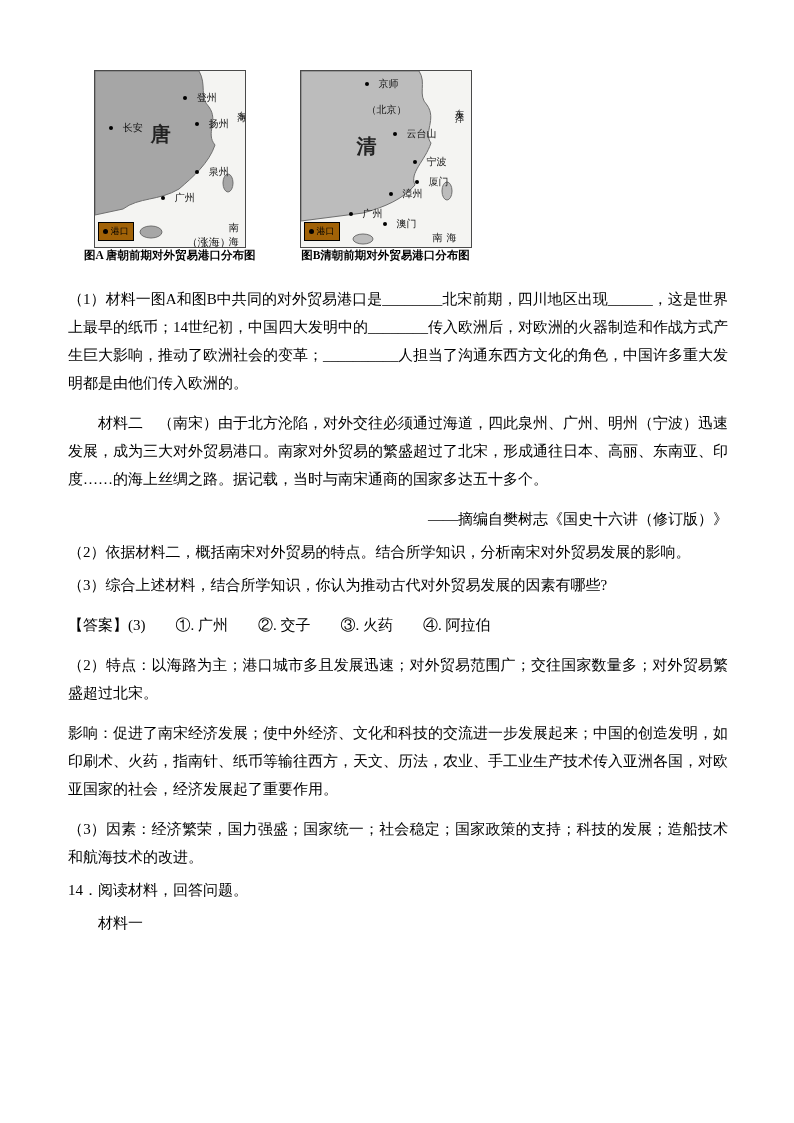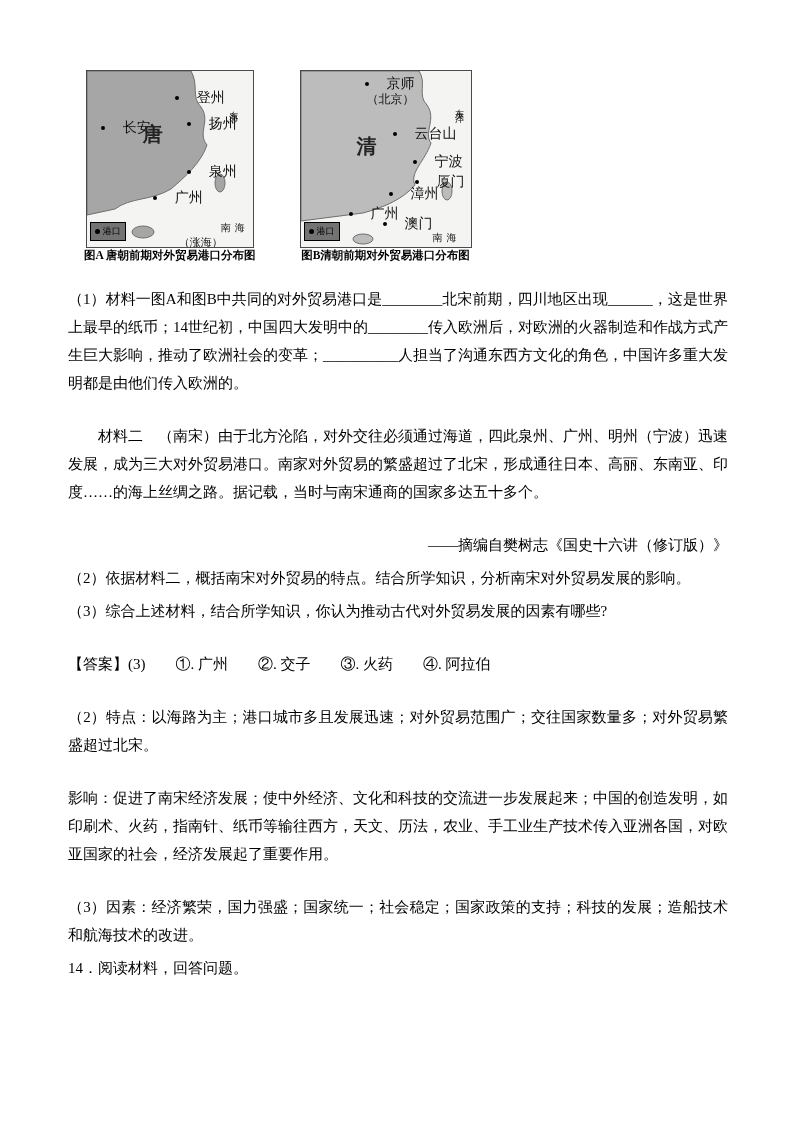--- a/index.html
+++ b/index.html
@@ -19,61 +19,61 @@
 
   
   .maps-row { display:flex; gap:44px; margin-left:16px; }
   .map-fig { display:flex; flex-direction:column; align-items:center; }
   .map-img {
     position:relative;
     border:1px solid #4a4a4a;
     background:#f4f4f2;
     overflow:hidden;
   }
-  .map-a { width:168px; height:178px; }
+  .map-a { width:152px; height:178px; }
   .map-b { width:172px; height:178px; }
   .map-img svg { position:absolute; left:0; top:0; }
   .map-label {
-    position:absolute; font-size:14px; line-height:10px;
-    white-space:nowrap; display:flex; align-items:center; gap:18px;
+    position:absolute; font-size:10px; line-height:10px;
+    white-space:nowrap; display:flex; align-items:center; gap:10px;
     color:#111;
   }
   .map-label .dot {
     width:4px; height:4px; background:#000; border-radius:50%;
     display:inline-block; flex:0 0 auto;
   }
   .dynasty {
     position:absolute; font-size:20px; font-weight:bold; color:#222;
     letter-spacing:1px;
   }
   .sea-vertical {
     position:absolute; writing-mode:vertical-rl; font-size:9px;
     letter-spacing:3px; color:#111;
   }
   .sea-label { position:absolute; font-size:10px; letter-spacing:4px; color:#111;padding-left:48px; }
   .sea-sub { position:absolute; font-size:11px; color:#111; }
-  .capital-sub { position:absolute; font-size:12px; color:#111; }
+  .capital-sub { position:absolute; font-size:10px; color:#111;margin-top:12px; }
   .legend-box {
     position:absolute; left:3px; top:151px;
-    border:1px solid #000; background:#737373;
+    border:1px solid #000; background:#a16207;
     font-size:9px; padding:2px 4px;
     display:flex; align-items:center; gap:3px;
   }
   .legend-box .dot { width:5px; height:5px; background:#000; border-radius:50%; display:inline-block; }
   .map-caption {
     margin-top:0; font-size:11.5px; font-weight:bold;
     white-space:nowrap; text-align:center;
   }
 
   
   .content { margin-top:22px; font-size:15px; line-height:28px; text-align:justify; }
   .para { margin-top:5px; }
   .para.indent { text-indent:2em; }
   .para.right { text-align:right; }
-  .para.gap { margin-top:25px; }
+  .para.gap { margin-top:12px; }
 </style>
 </head>
 <body>
 
 <div class="page">
 
   <div class="maps-row">
 
     <figure class="map-fig">
       <div class="map-img map-a">
@@ -170,15 +170,16 @@
     <p class="para" style="margin-top:0;">（1）材料一图A和图B中共同的对外贸易港口是________北宋前期，四川地区出现______，这是世界上最早的纸币；14世纪初，中国四大发明中的________传入欧洲后，对欧洲的火器制造和作战方式产生巨大影响，推动了欧洲社会的变革；__________人担当了沟通东西方文化的角色，中国许多重大发明都是由他们传入欧洲的。</p>
     <p class="para indent gap">材料二　（南宋）由于北方沦陷，对外交往必须通过海道，四此泉州、广州、明州（宁波）迅速发展，成为三大对外贸易港口。南家对外贸易的繁盛超过了北宋，形成通往日本、高丽、东南亚、印度……的海上丝绸之路。据记载，当时与南宋通商的国家多达五十多个。</p>
     <p class="para right gap">——摘编自樊树志《国史十六讲（修订版）》</p>
     <p class="para">（2）依据材料二，概括南宋对外贸易的特点。结合所学知识，分析南宋对外贸易发展的影响。</p>
     <p class="para">（3）综合上述材料，结合所学知识，你认为推动古代对外贸易发展的因素有哪些?</p>
     <p class="para gap">【答案】(3)　　①. 广州　　②. 交子　　③. 火药　　④. 阿拉伯</p>
     <p class="para gap">（2）特点：以海路为主；港口城市多且发展迅速；对外贸易范围广；交往国家数量多；对外贸易繁盛超过北宋。</p>
     <p class="para gap">影响：促进了南宋经济发展；使中外经济、文化和科技的交流进一步发展起来；中国的创造发明，如印刷术、火药，指南针、纸币等输往西方，天文、历法，农业、手工业生产技术传入亚洲各国，对欧亚国家的社会，经济发展起了重要作用。</p>
     <p class="para gap">（3）因素：经济繁荣，国力强盛；国家统一；社会稳定；国家政策的支持；科技的发展；造船技术和航海技术的改进。</p>
     <p class="para">14．阅读材料，回答问题。</p>
+    <p class="para indent">材料一</p>
   </div>
 
 </div>
 
 </body></html>

